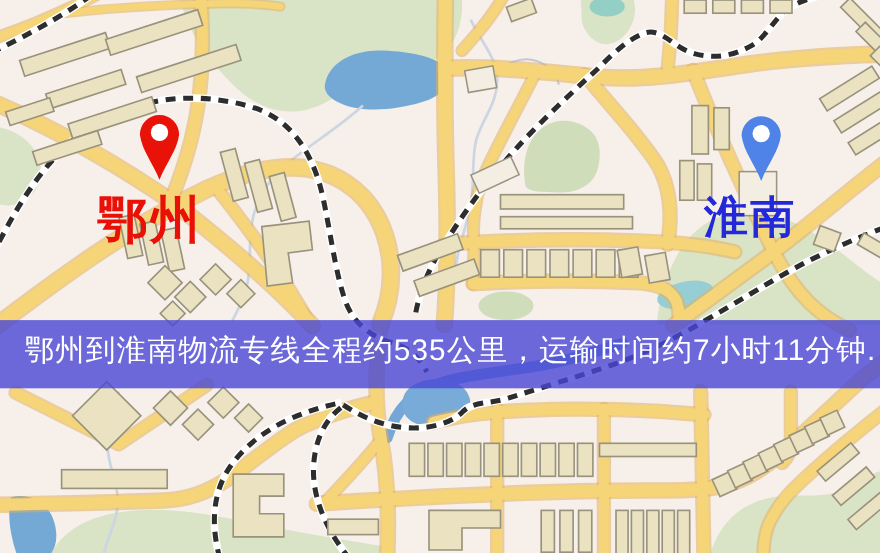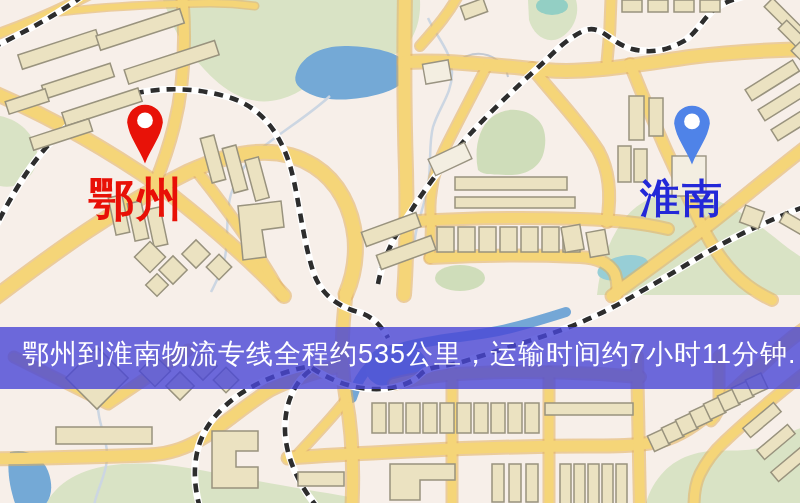--- a/index.html
+++ b/index.html
@@ -38,21 +38,20 @@
   }
   .label-origin{left:88px;top:176px;color:#e81007;}
   .label-dest{left:640px;top:178px;color:#2328d8;font-size:40px;}
 
   
   .banner{
     position:absolute;left:0;top:291px;width:800px;height:62px;
     background:rgba(73,70,214,0.80);
     display:flex;align-items:center;box-sizing:border-box;
     padding:0 0 8px 22px;
-    margin-top:36px;
   }
   .banner-text{
     color:#ffffff;font-size:27px;letter-spacing:1px;white-space:nowrap;
     font-family:"Liberation Sans","DejaVu Sans",sans-serif;
   }
 </style>
 </head>
 <body>
 
 <div class="stage">

